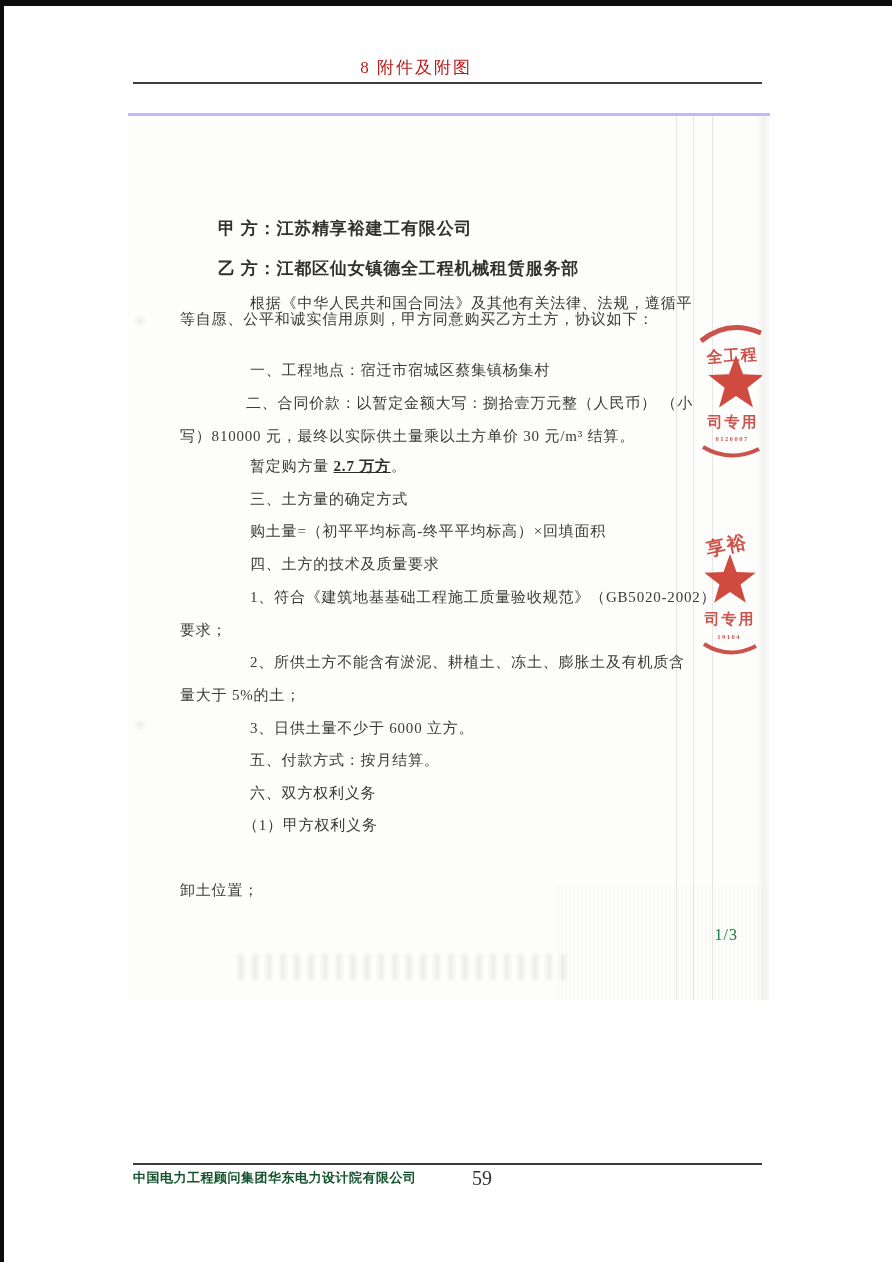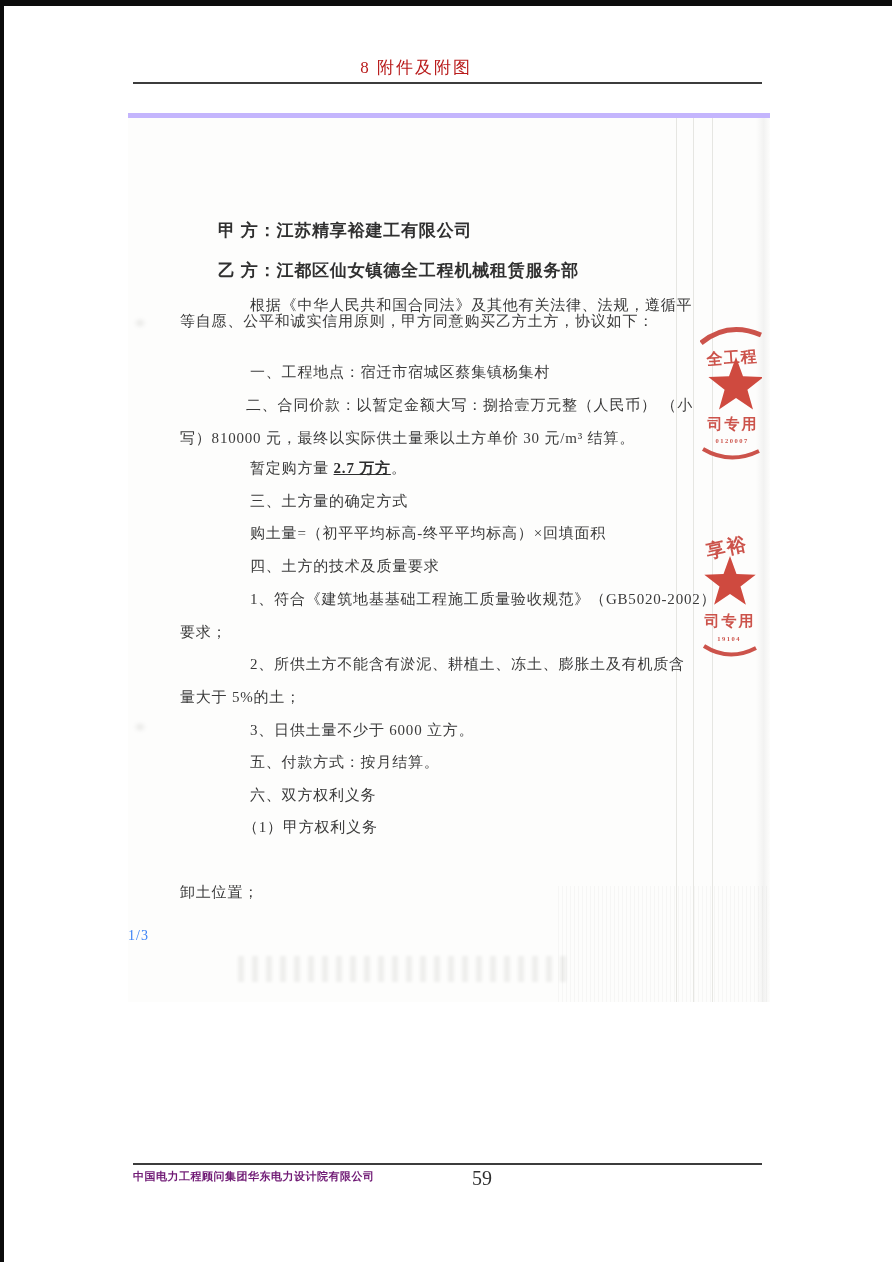--- a/index.html
+++ b/index.html
@@ -12,56 +12,56 @@
 
   .header-title{
     position:absolute;left:0;top:56px;width:832px;text-align:center;
     font-size:17px;color:#b91c1c;letter-spacing:2px;
   }
   .header-rule{position:absolute;left:133px;top:82px;width:629px;height:2px;background:#3c3c3c;}
 
   
   .scan{
     position:absolute;left:128px;top:113px;width:642px;height:884px;
-    background:#fdfdfc;border-top:5px solid #c4b5fd;
+    background:#fdfdfc;border-top:3px solid #c4b5fd;
   }
   .scan .streak{position:absolute;top:0;height:100%;width:1px;background:#e6e6e2;}
   .scan .edge-shade{
     position:absolute;top:0;right:0;width:14px;height:100%;
     background:linear-gradient(90deg,rgba(0,0,0,0) 0%,rgba(0,0,0,0.045) 55%,rgba(0,0,0,0) 100%);
   }
   .doc-line{
     position:absolute;font-size:15px;color:#3a3a3a;letter-spacing:0.8px;
     white-space:nowrap;
   }
   .doc-line.bold{font-weight:700;color:#303030;font-size:17px;}
   .doc-line .strong-amt{font-weight:700;text-decoration:underline;color:#2e2e2e;}
   .page-marker{
-    position:absolute;left:0;top:810px;width:610px;text-align:left;
-    font-size:14px;color:#3b82f6;letter-spacing:1px;
+    position:absolute;left:0;top:810px;width:610px;text-align:right;
+    font-size:16px;color:#15803d;letter-spacing:1px;
   }
   .smudge{position:absolute;background:#8a8a84;border-radius:50%;filter:blur(2px);opacity:0.18;}
   .noise-lines{
     position:absolute;left:430px;top:768px;width:210px;height:116px;opacity:0.5;
     background:repeating-linear-gradient(90deg,rgba(60,60,55,0.07) 0 1px,transparent 1px 4px);
   }
   .noise-blob{
     position:absolute;left:110px;top:838px;width:330px;height:26px;opacity:0.10;
     background:repeating-linear-gradient(90deg,#77776f 0 6px,transparent 6px 14px);
     filter:blur(1.5px);
   }
 
   
   .stamp{position:absolute;overflow:hidden;opacity:0.92;}
   .stamp svg{display:block;}
   .stamp text{fill:#c8453c;font-family:"Liberation Serif","DejaVu Serif",serif;font-weight:700;}
 
   .footer-rule{position:absolute;left:133px;top:1163px;width:629px;height:2px;background:#3c3c3c;}
   .footer-company{
-    position:absolute;left:133px;top:1169px;font-size:11px;color:#701a75;
+    position:absolute;left:133px;top:1169px;font-size:13px;color:#14532d;
     font-weight:600;letter-spacing:0.5px;
   }
   .footer-pagenum{position:absolute;left:472px;top:1167px;font-size:20px;color:#303030;}
 </style>
 </head>
 <body>
 
 <div class="page">
   <div class="edge-top"></div>
   <div class="edge-left"></div>

